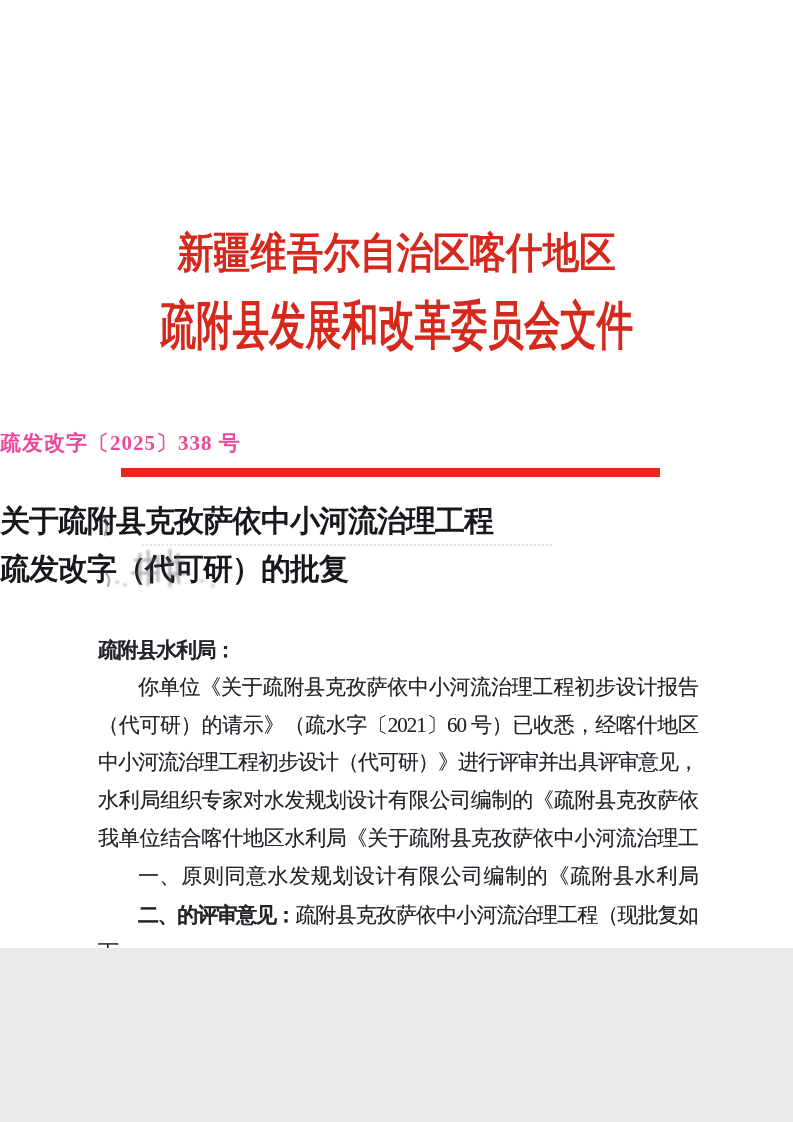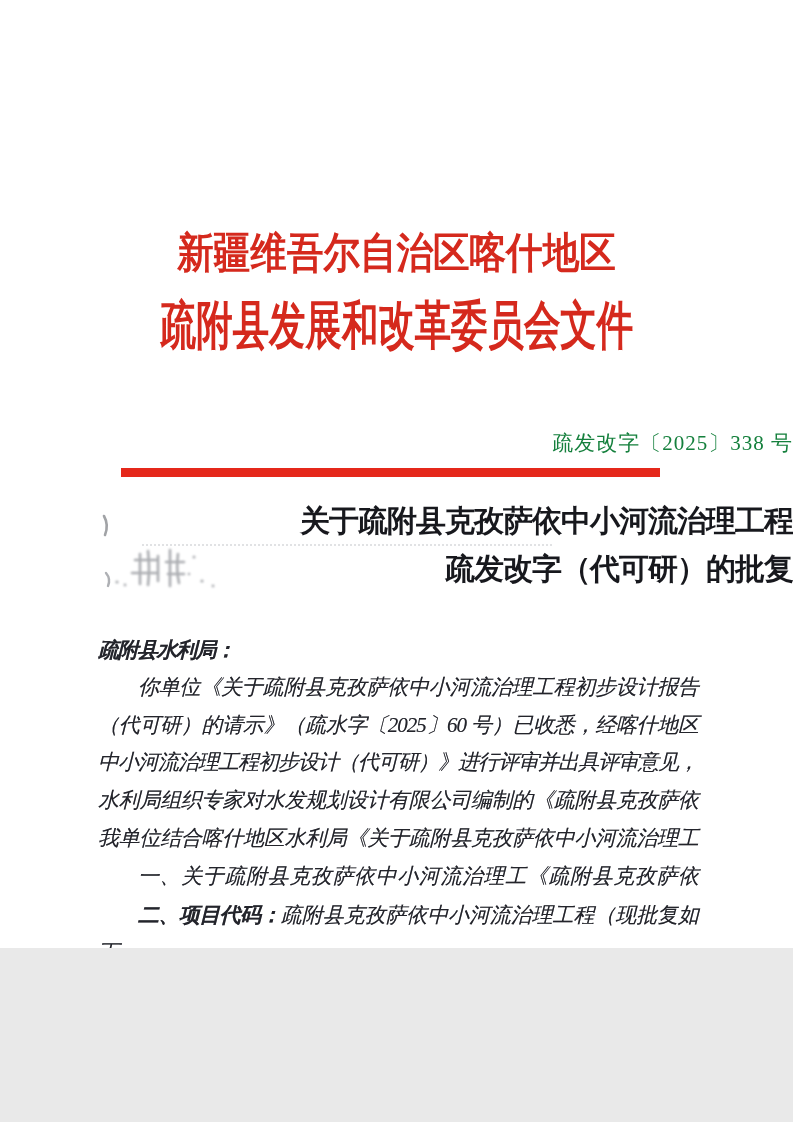--- a/index.html
+++ b/index.html
@@ -24,49 +24,49 @@
   }
   .lh2{
     margin-top:26px;
     font-size:52px;line-height:52px;
     transform:scaleX(.70);transform-origin:50% 50%;
     white-space:nowrap;
   }
   
   .docnum{
     position:absolute;top:432px;left:0;right:0;
-    text-align:right;
+    text-align:left;
     font-size:21px;line-height:22px;
     letter-spacing:1px;
-    color:#15803d;
+    color:#ec4899;
+    font-weight:bold;
   }
   
   .red-rule{
     position:absolute;top:468px;left:121px;
     width:539px;height:9px;
   }
   
   .title{
     position:absolute;top:497px;left:0;right:0;
-    text-align:right;
+    text-align:left;
     font-size:30px;line-height:48px;
     letter-spacing:-1px;
     font-weight:bold;
     color:#17181d;
-    padding-left:12px;
   }
   
   .body{
     position:absolute;top:631px;left:98px;width:600px;
     font-size:21px;line-height:37.8px;
     letter-spacing:-1px;
     color:#23242b;
     text-shadow:0 0 .4px rgba(20,22,30,.45);
   }
-  .line{white-space:nowrap;font-style:italic;}
+  .line{white-space:nowrap;}
   .jl{white-space:normal;text-align:justify;text-align-last:justify;}
   .indent{text-indent:40px;}
   .hei{font-family:"Liberation Sans","DejaVu Sans",sans-serif;font-weight:700;letter-spacing:-1.5px;}
   
   .smudge-cluster{
     position:absolute;left:110px;top:547px;
     filter:blur(1.1px);opacity:.5;
   }
   .smudge-comma1{position:absolute;left:99px;top:513px;filter:blur(.4px);opacity:.55;}
   .smudge-comma2{position:absolute;left:102px;top:570px;filter:blur(.6px);opacity:.5;}
@@ -120,23 +120,23 @@
       <circle cx="92" cy="34" r="1.6"></circle>
       <circle cx="103" cy="39" r="1.4"></circle>
       <circle cx="79" cy="27" r="1.3"></circle>
     </g>
   </svg>
   <div class="smudge-dotrow"></div>
 
   <div class="body">
     <div class="line hei">疏附县水利局：</div>
     <div class="line jl indent">你单位《关于疏附县克孜萨依中小河流治理工程初步设计报告</div>
-    <div class="line jl">（代可研）的请示》（疏水字〔2025〕60 号）已收悉，经喀什地区</div>
+    <div class="line jl">（代可研）的请示》（疏水字〔2021〕60 号）已收悉，经喀什地区</div>
     <div class="line jl">中小河流治理工程初步设计（代可研）》进行评审并出具评审意见，</div>
     <div class="line jl">水利局组织专家对水发规划设计有限公司编制的《疏附县克孜萨依</div>
     <div class="line jl">我单位结合喀什地区水利局《关于疏附县克孜萨依中小河流治理工</div>
-    <div class="line jl indent">一、关于疏附县克孜萨依中小河流治理工《疏附县克孜萨依</div>
+    <div class="line jl indent">一、原则同意水发规划设计有限公司编制的《疏附县水利局</div>
     <div class="line jl indent">
-      <span class="hei">二、项目代码：</span><span>疏附县克孜萨依中小河流治理工程（现批复如下：</span>
+      <span class="hei">二、的评审意见：</span><span>疏附县克孜萨依中小河流治理工程（现批复如下：</span>
     </div>
   </div>
 
 </div>
 
 </body></html>

